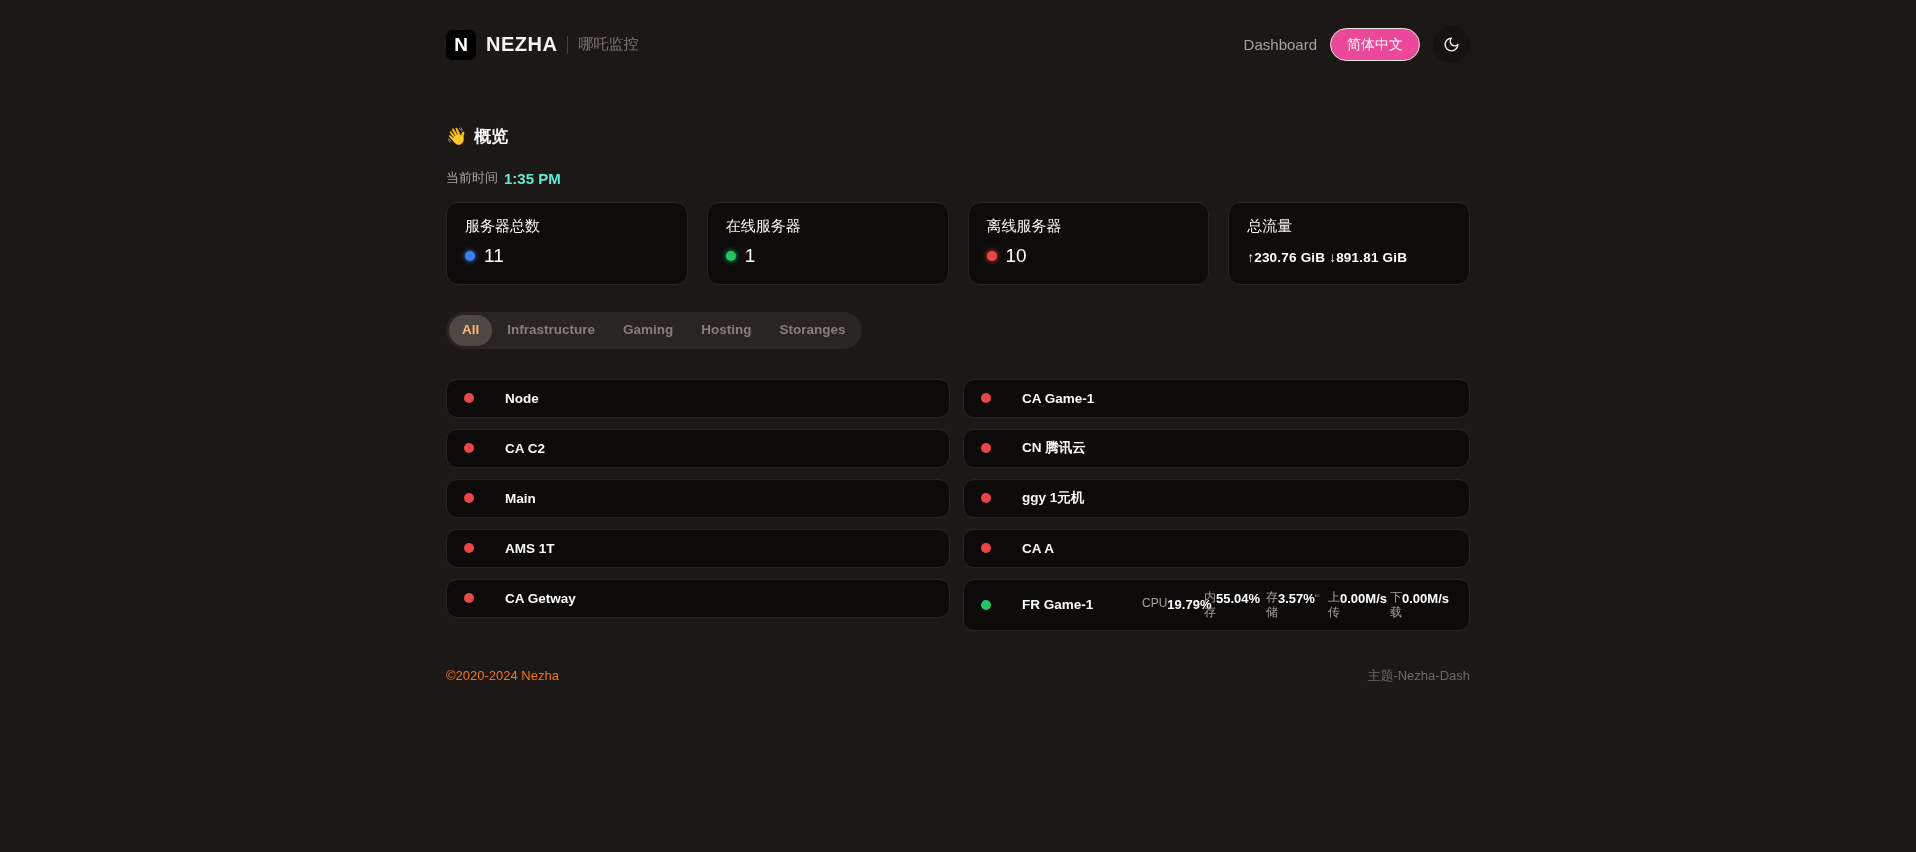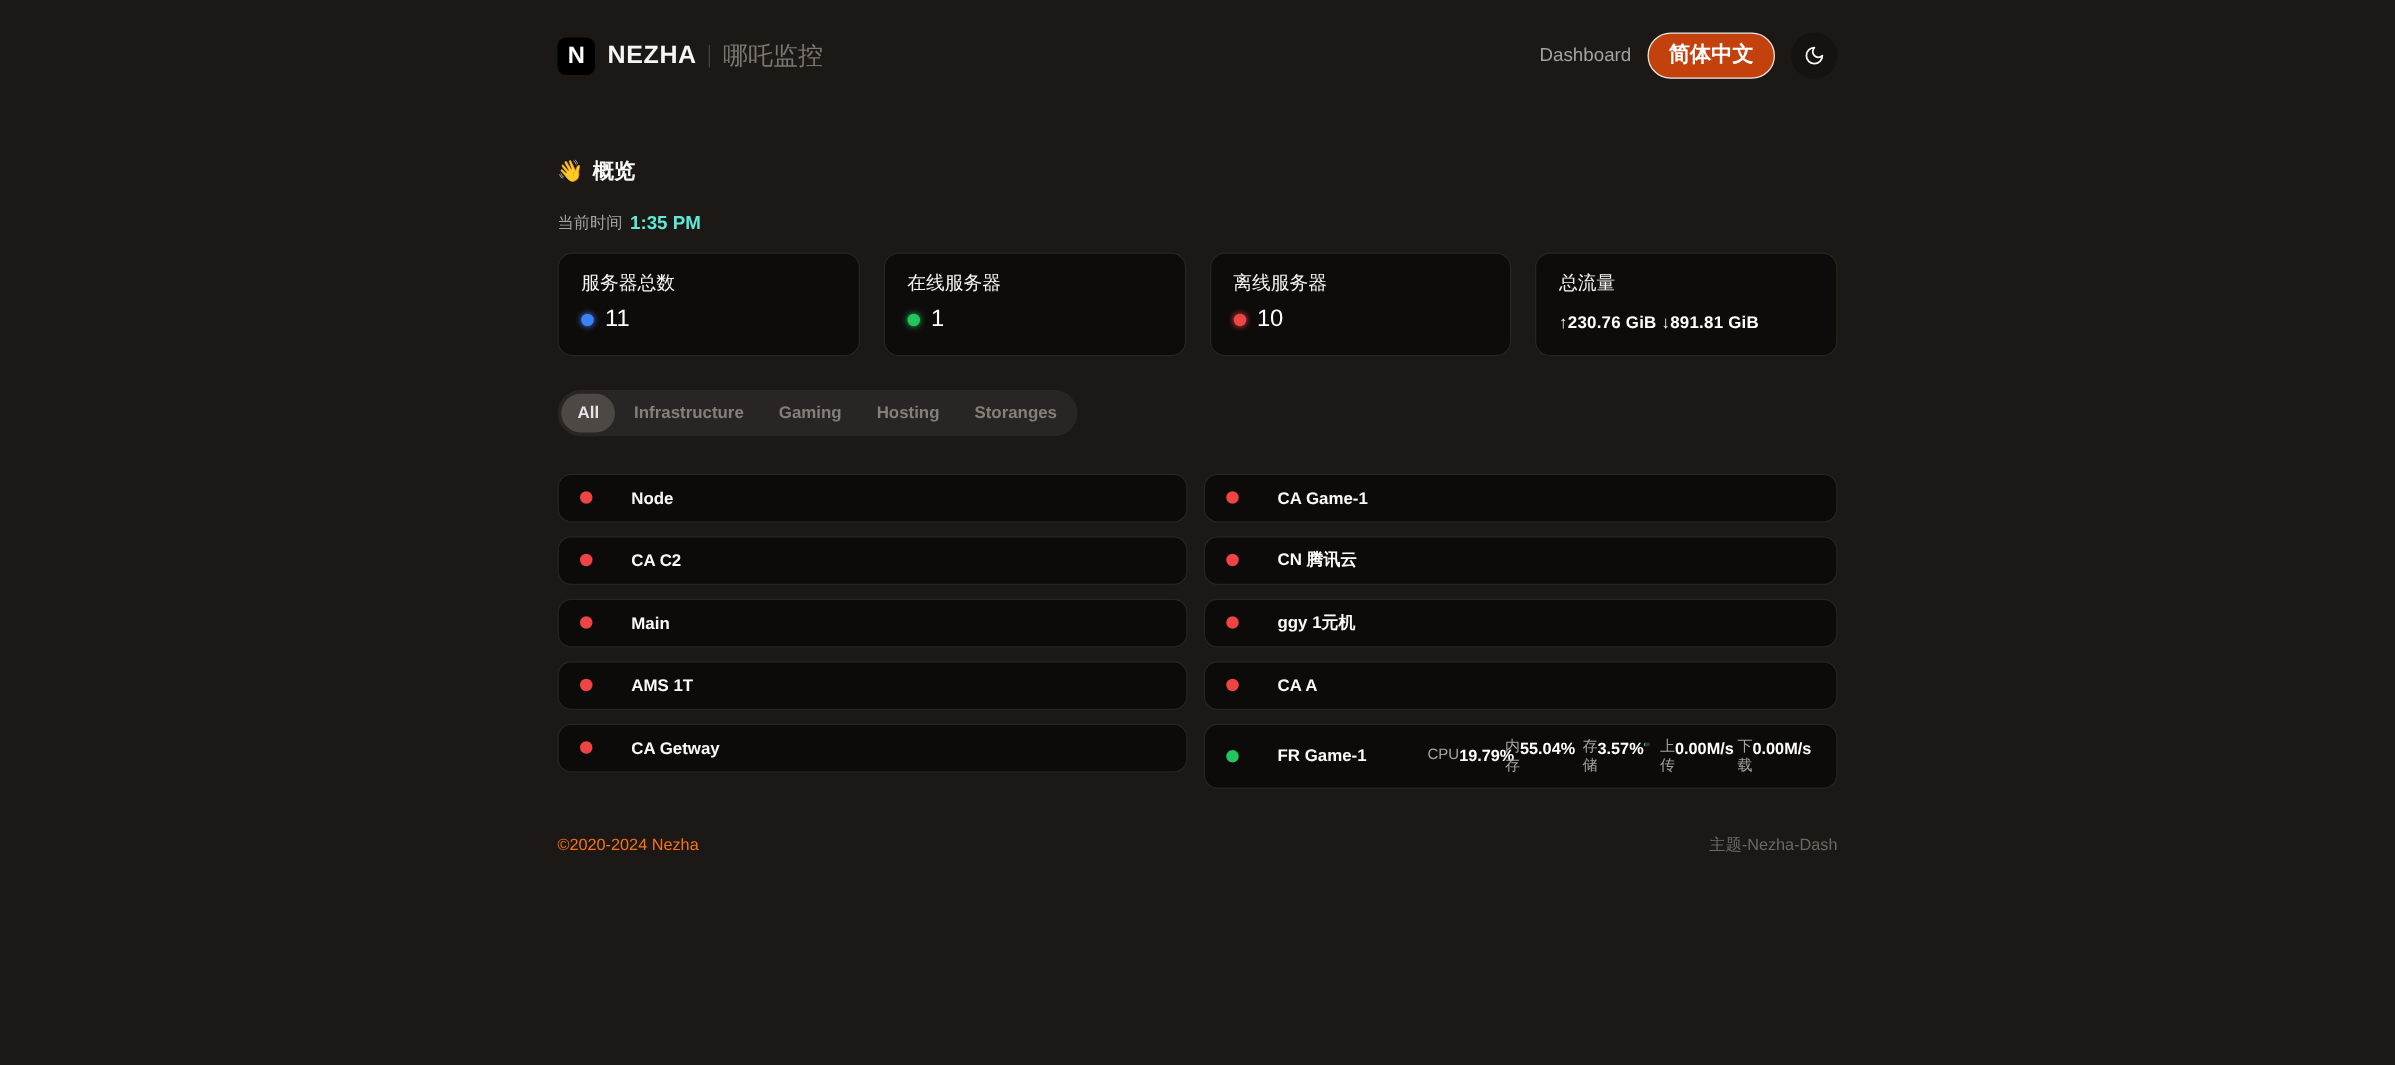--- a/index.html
+++ b/index.html
@@ -15,27 +15,27 @@
   
   header { display:flex; justify-content:space-between; align-items:center; padding-top:26px; }
   .brand { display:flex; align-items:center; gap:10px; cursor:pointer; }
   .logo-box {
     width:30px; height:30px; background:#000; border-radius:7px;
     display:flex; align-items:center; justify-content:center;
     font-size:19px; font-weight:700; color:#fff;
   }
   .brand-name { font-size:20px; font-weight:700; letter-spacing:.5px; color:#f5f5f4; }
   .brand-divider { width:1px; height:18px; background:#44403c; }
-  .brand-sub { font-size:20px; font-weight:500; color:#7b756e;text-align:right; }
+  .brand-sub { font-size:15px; font-weight:500; color:#7b756e;text-align:right; }
 
   .header-right { display:flex; align-items:center; gap:13px; }
   .nav-link { color:#a8a29e; font-size:15px; text-decoration:none; cursor:pointer; }
   .lang-btn {
-    background:#c2410c; color:#fff; border:1.5px solid #ece9e6; border-radius:999px;
-    padding:7px 16px; font-size:17px; font-weight:700; cursor:pointer;
+    background:#ec4899; color:#fff; border:1.5px solid #ece9e6; border-radius:999px;
+    padding:7px 16px; font-size:14px; font-weight:400; cursor:pointer;
     font-family:inherit; line-height:1.2;
   }
   .theme-btn {
     width:37px; height:37px; border-radius:50%; border:none; background:#151210;
     display:flex; align-items:center; justify-content:center; cursor:pointer;
   }
   .theme-btn svg { width:17px; height:17px; stroke:#fafaf9; fill:none; stroke-width:2; stroke-linecap:round; stroke-linejoin:round; }
 
   
   .overview { margin-top:62px; }
@@ -59,21 +59,21 @@
   .tabs-row { margin-top:27px; }
   .tabs {
     display:inline-flex; align-items:center; background:#292524; border-radius:999px;
     padding:3px; gap:2px;
   }
   .tab {
     border:none; background:transparent; color:#857f78; font-family:inherit;
     font-size:13.5px; font-weight:700; padding:8px 13px; border-radius:999px; cursor:pointer;
     line-height:1.1;
   }
-  .tab.active { background:#4d4843; color:#e5e5e5;text-align:right; }
+  .tab.active { background:#4d4843; color:#fdba74;text-align:right; }
 
   
   .server-grid {
     margin-top:30px; display:grid; grid-template-columns:1fr 1fr;
     column-gap:13px; row-gap:11px; align-items:start;
   }
   .server-card {
     background:#0d0b0a; border:1px solid #272320; border-radius:11px;
     height:39px; display:flex; align-items:center; padding:0 17px; cursor:pointer;
   }

